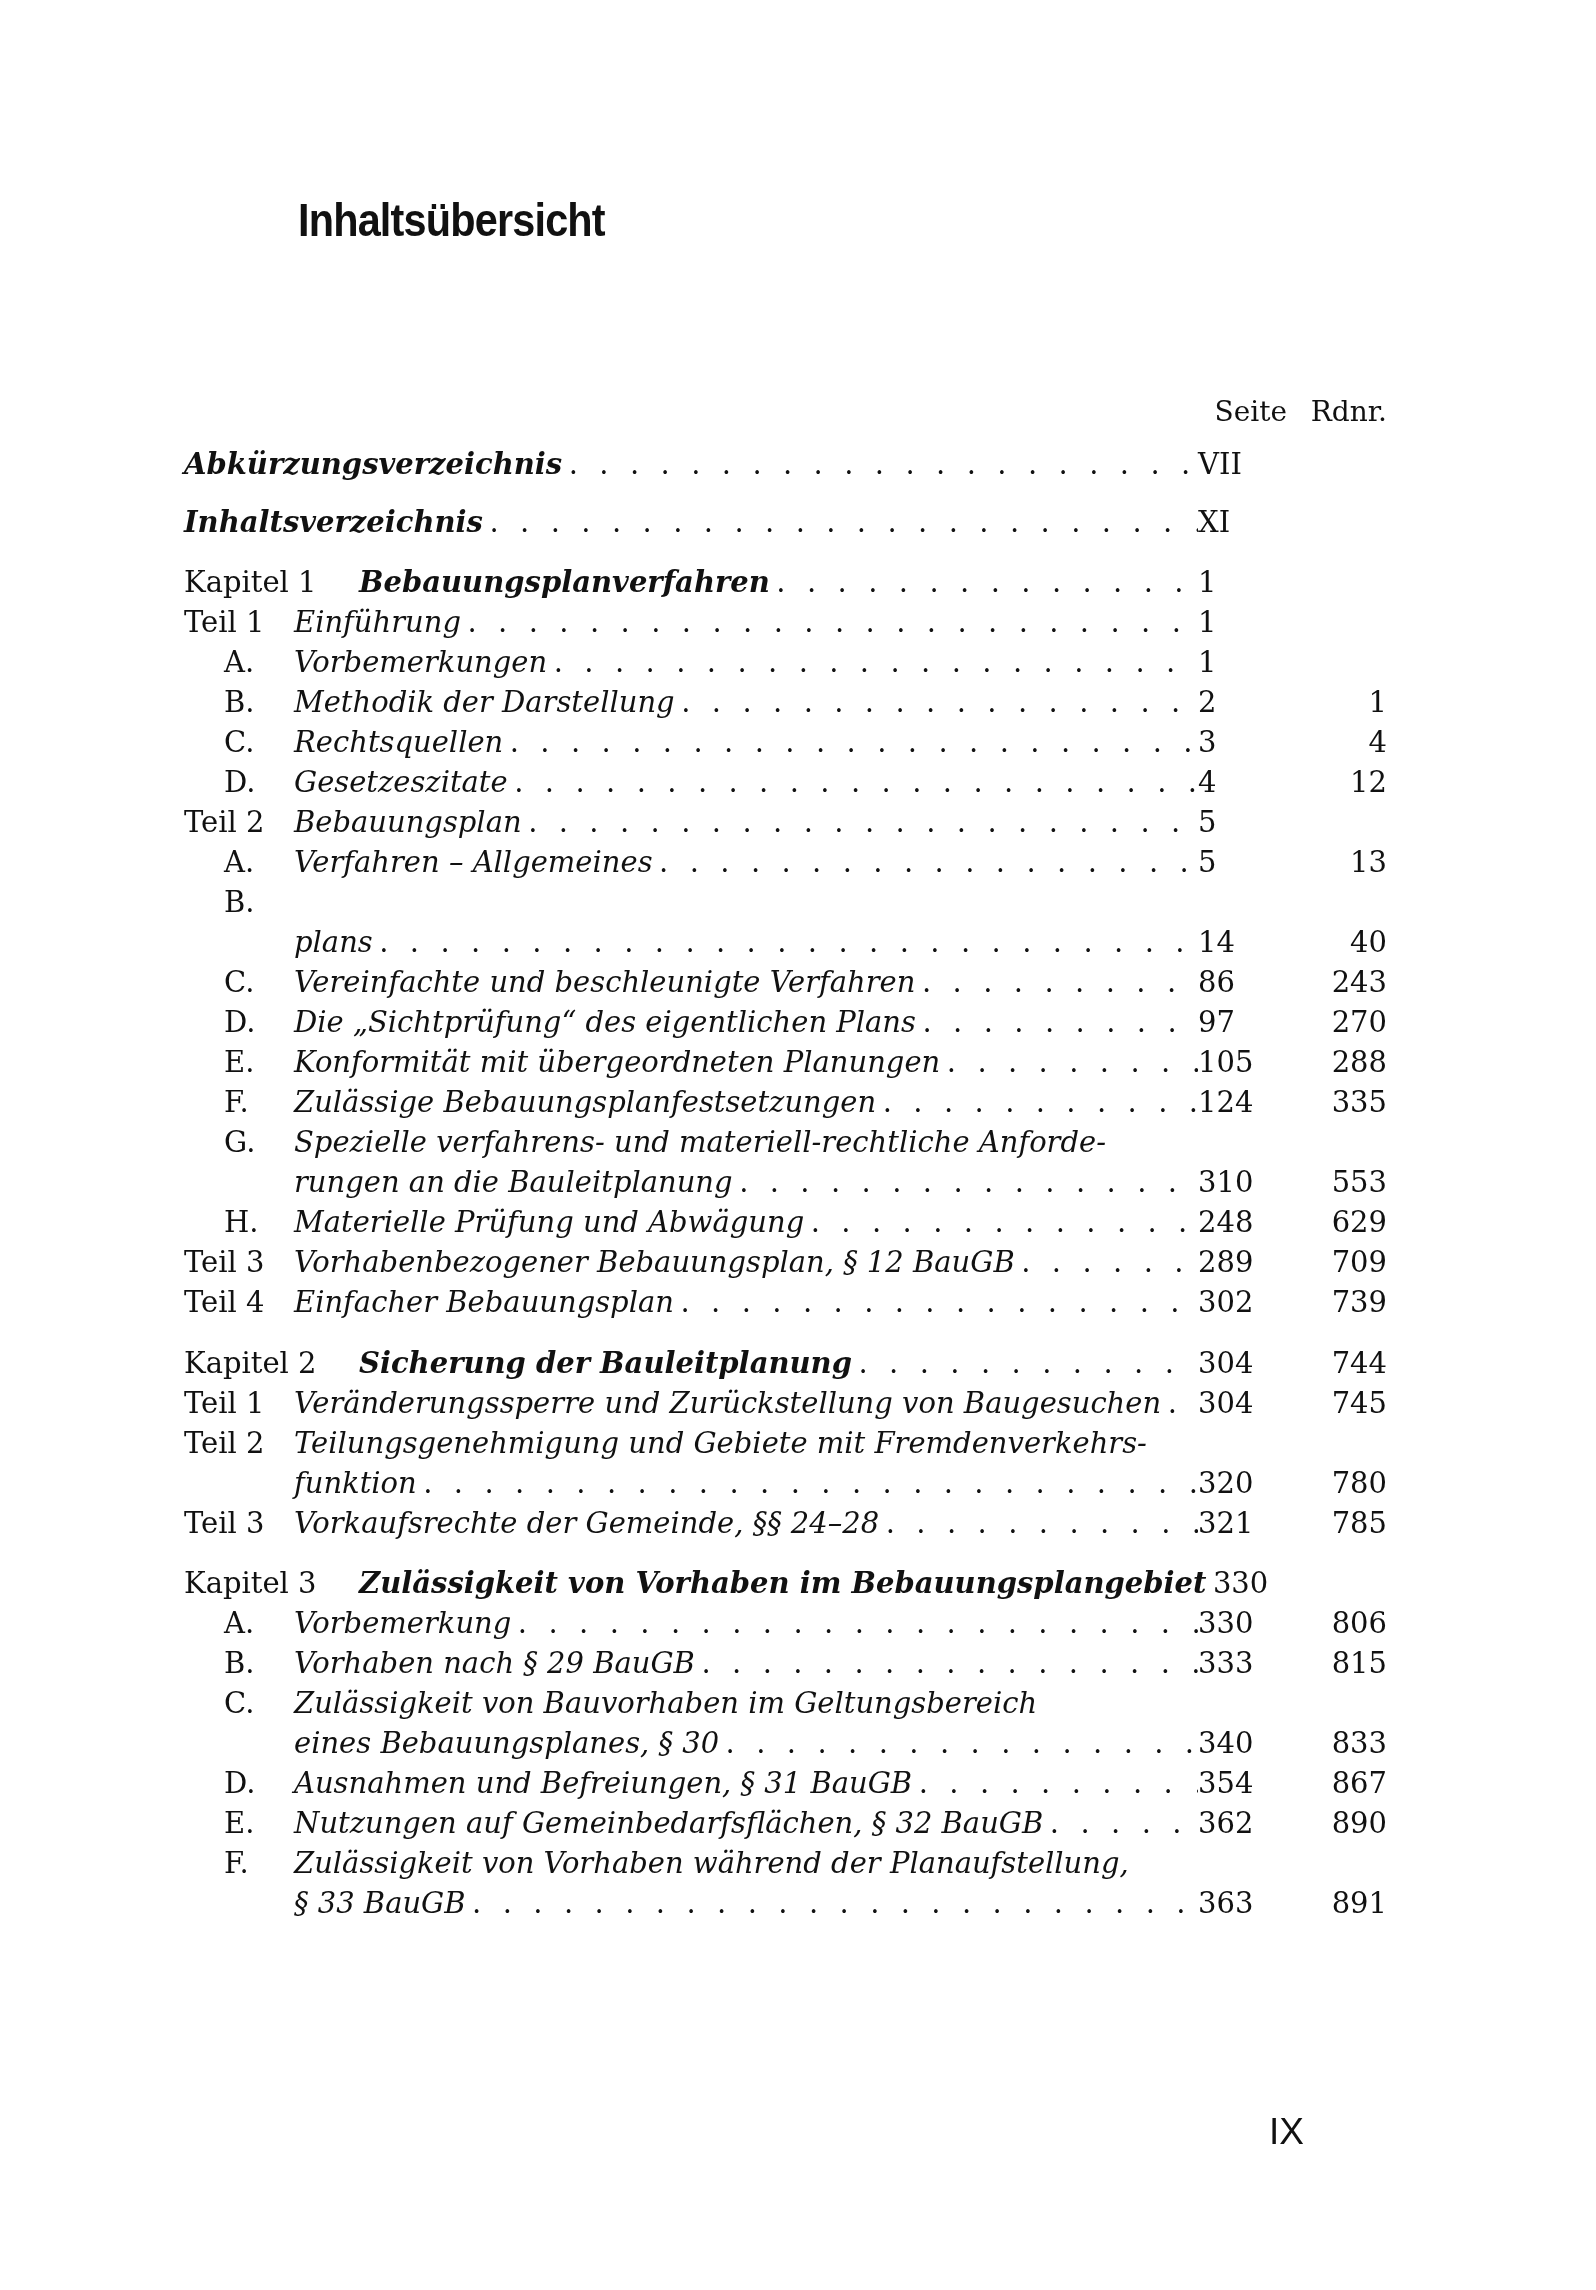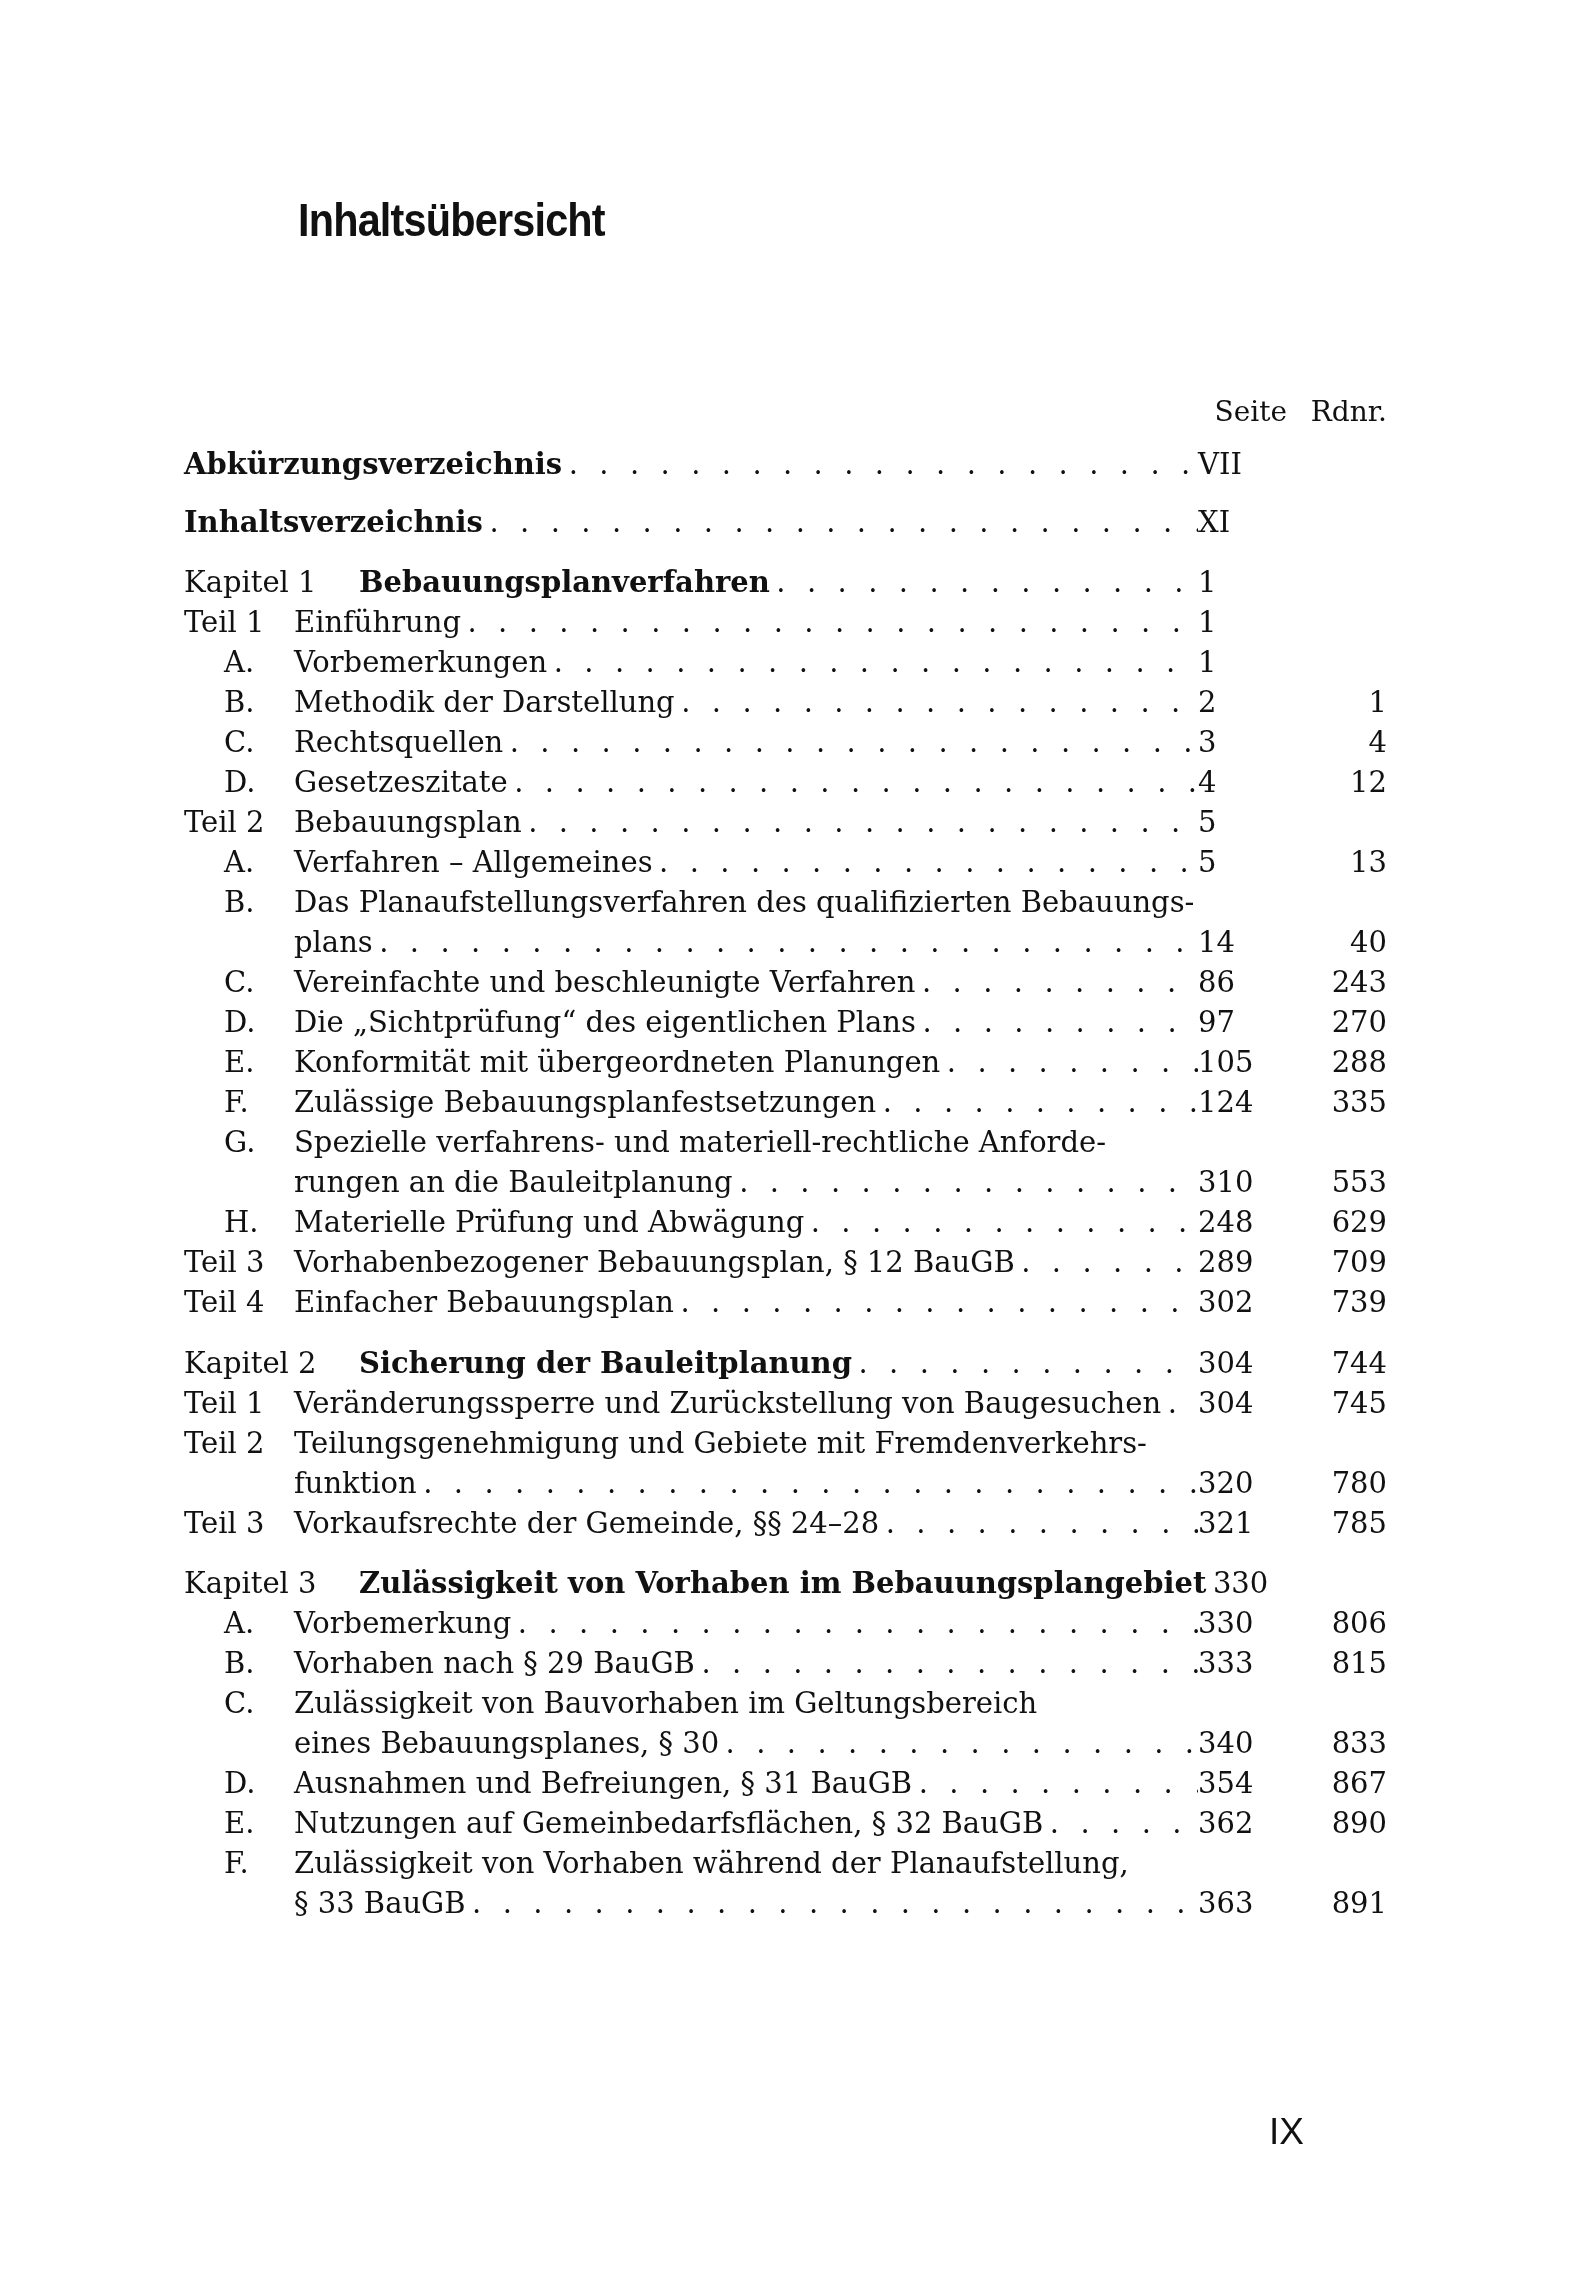--- a/index.html
+++ b/index.html
@@ -29,21 +29,21 @@
   .toc {
     position:absolute; left:184px; top:447px; width:1203px;
     font-size:29px;
   }
   .row { display:flex; align-items:baseline; height:40px; }
   .row.gap   { margin-top:20.5px; }
   .row.front { margin-bottom:17.7px; }
   .lab { flex:none; width:110px; white-space:nowrap; }
   .row.chapter .lab { width:175px; font-weight:normal; }
   .row.letter  .lab { width:70px; margin-left:40px; }
-  .txt { flex:none; white-space:pre; }
+  .txt { flex:none; white-space:pre;font-style:italic; }
   .row.chapter .txt, .row.front .txt { font-weight:bold; }
   .dots {
     flex:1 1 auto; min-width:0;
     overflow:hidden; white-space:nowrap;
     letter-spacing:21.4px; padding-left:6.5px;
   }
   .seite { flex:none; width:89px;  }
   .rdnr  { flex:none; width:100px; text-align:right; }
 
   .folio {
@@ -127,21 +127,20 @@
       </div>
       <div class="row letter">
         <div class="lab">A.</div>
         <div class="txt">Verfahren – Allgemeines</div>
         <div class="dots">..................................................</div>
         <div class="seite">5</div>
         <div class="rdnr">13</div>
       </div>
       <div class="row letter">
         <div class="lab">B.</div>
-        <div class="txt">Das Planaufstellungsverfahren des qualifizierten Bebauungs-</div>
         <div class="dots"></div>
         <div class="seite"></div>
         <div class="rdnr"></div>
       </div>
       <div class="row cont">
         <div class="lab"></div>
         <div class="txt">plans</div>
         <div class="dots">..................................................</div>
         <div class="seite">14</div>
         <div class="rdnr">40</div>

